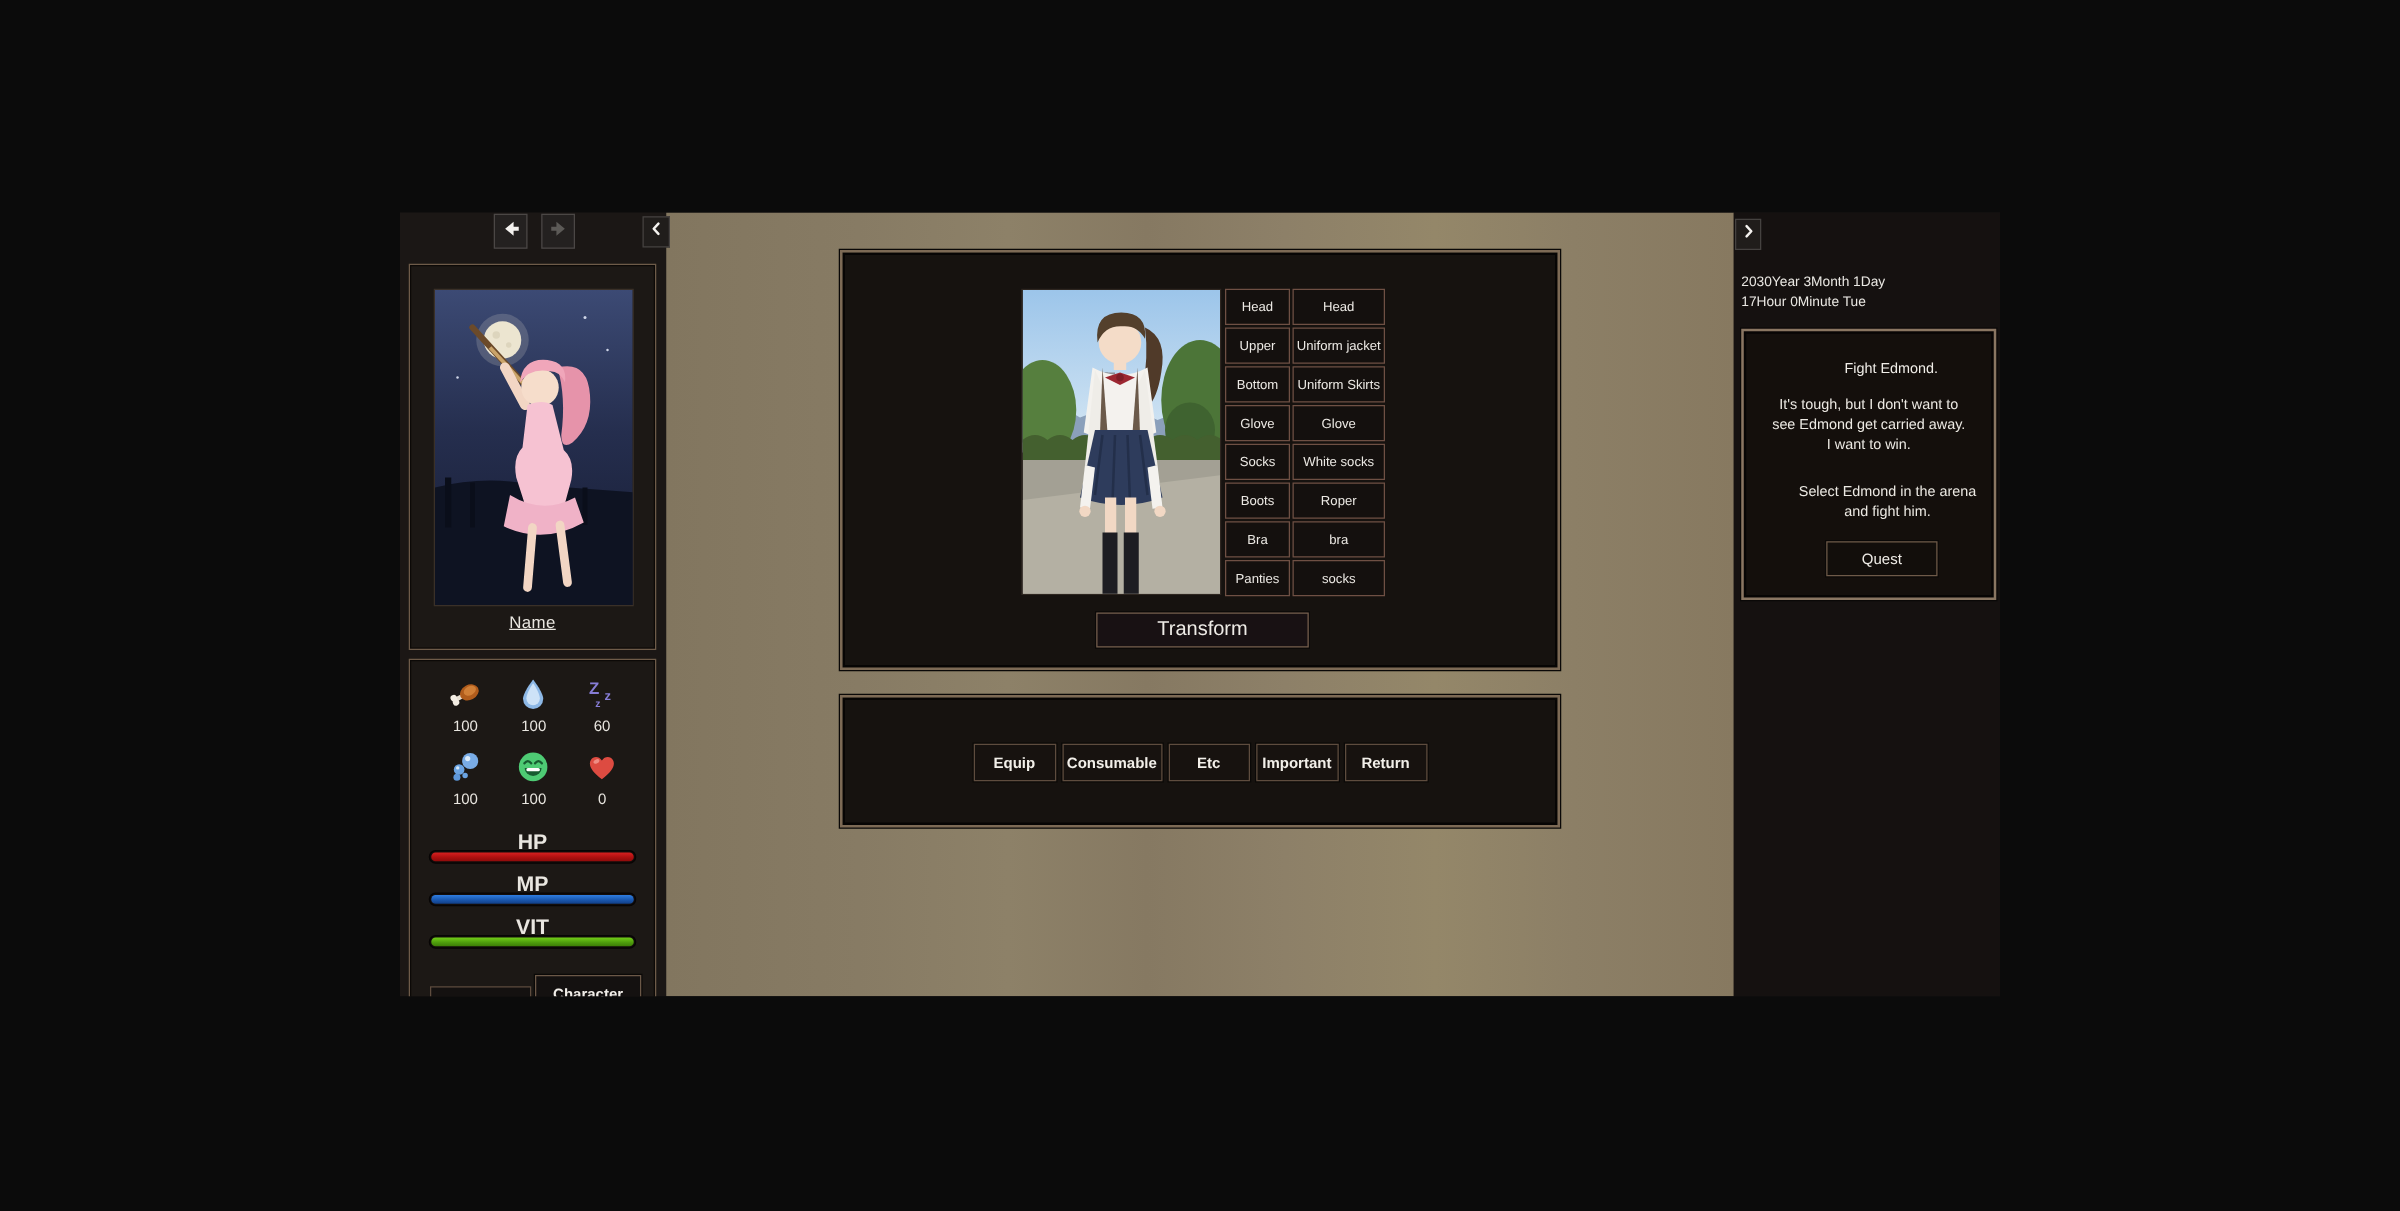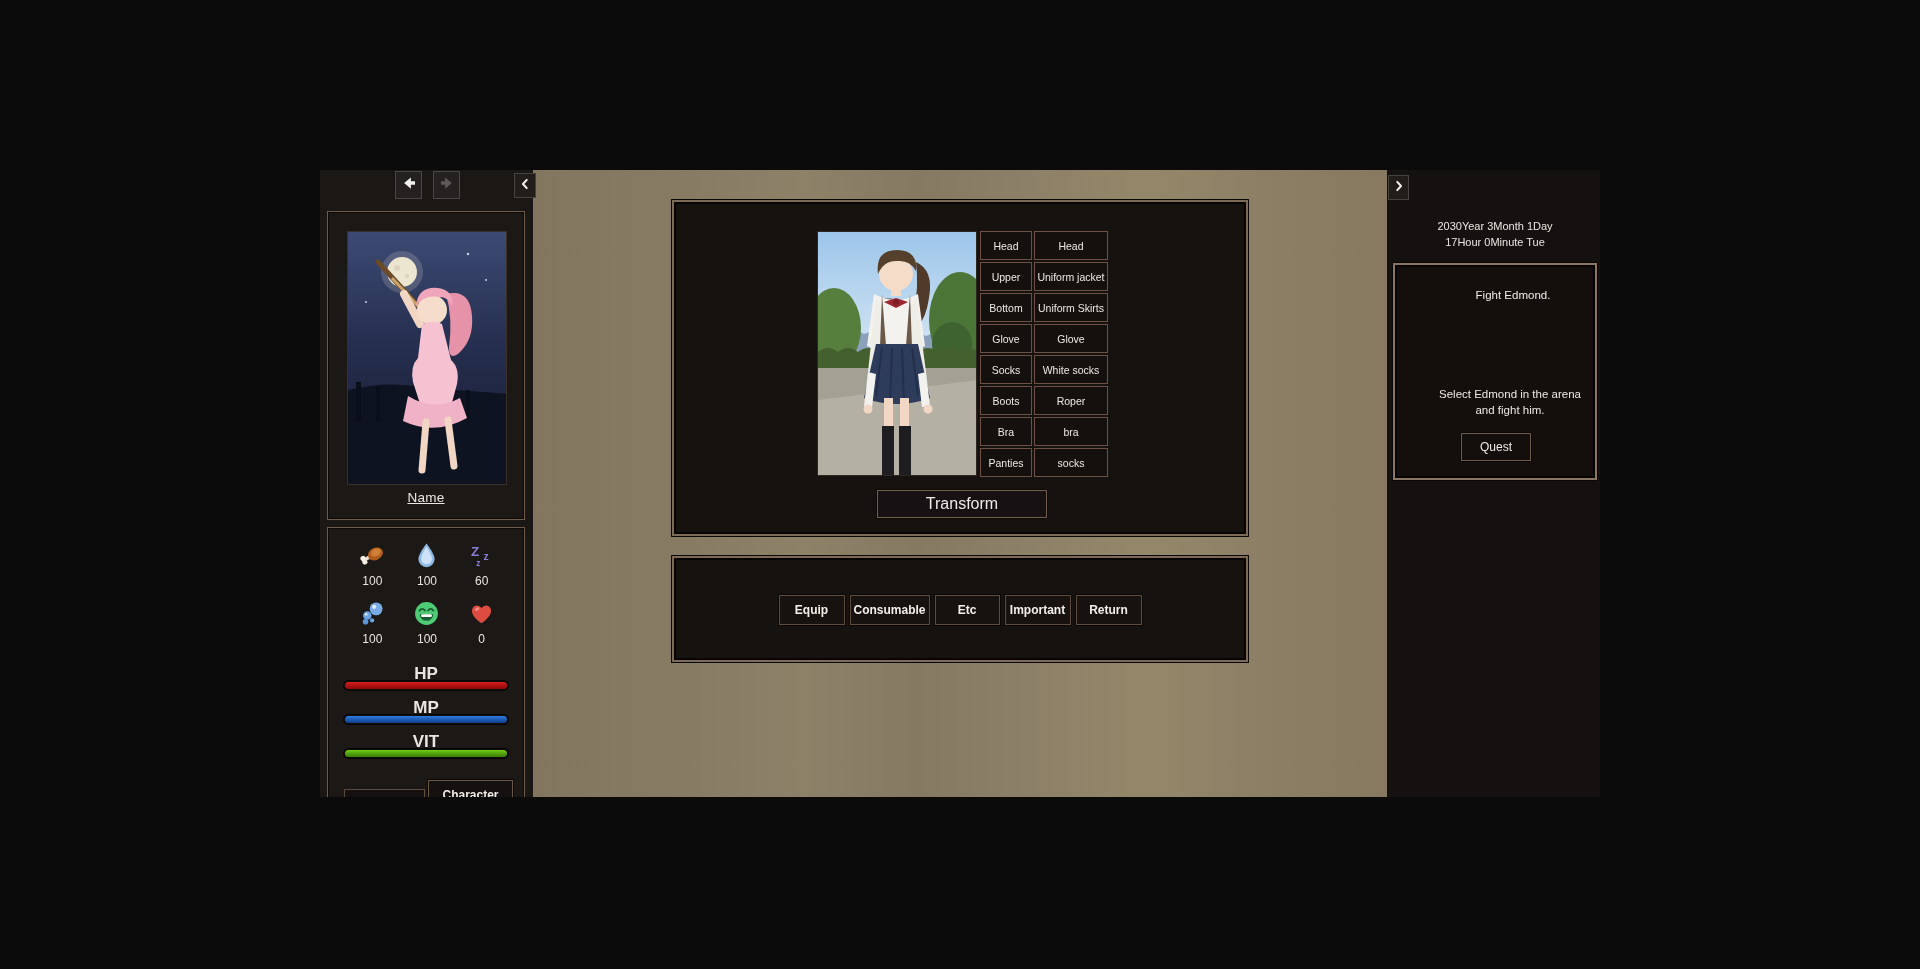--- a/index.html
+++ b/index.html
@@ -77,32 +77,32 @@
                    color:#eeebe6; font-size:16px; font-family:inherit; cursor:pointer; }
 
   .menu-row { position:absolute; left:0; top:37px; width:100%; height:30px;
               display:flex; justify-content:center; gap:5px; }
   .menu-btn { background:#17120f; border:1px solid #5e4c3e; box-shadow:0 0 0 1px #0a0807;
               color:#f2efe9; font-weight:bold; font-size:12px; font-family:inherit;
               height:30px; cursor:pointer; }
   .w-equip{width:66px}.w-cons{width:80px}.w-etc{width:65px}.w-imp{width:66px}.w-ret{width:66px}
 
   
-  .datetime { position:absolute; left:1073px; top:48px; width:204px; text-align:center;
+  .datetime { position:absolute; left:1073px; top:48px; width:204px; text-align:left;
               font-size:11px; line-height:16px; color:#e9e7e2; }
   .quest-panel { position:absolute; left:1073px; top:93px; width:204px; height:217px;
                  background:#140f0c; border:2px solid #8a7662;
                  box-shadow:inset 0 0 0 2px #070504, 0 0 0 1px #0a0807; }
   .q-title { position:absolute; left:0; top:24px; width:100%; text-align:center;
              font-size:11.5px; color:#f0ede8;padding-left:36px; }
   .q-block { position:absolute; left:0; width:100%; text-align:center;
              font-size:11.5px; line-height:16px; color:#ece9e3; }
   .q-block1 { top:51px; }
   .q-block2 { top:121px;padding-left:30px; }
-  .quest-btn { position:absolute; left:66px; top:168px; width:70px; height:28px;
+  .quest-btn { position:absolute; left:66px; top:168px; width:89px; height:28px;
                background:#120e0b; border:1px solid #6e5a49; box-shadow:0 0 0 1px #0a0807;
                color:#f0ede8; font-size:12px; font-family:inherit; cursor:pointer; }
 </style>
 </head>
 <body>
 
 <div class="viewport">
   <div class="strip-left"></div>
   <div class="scene"></div>
   <div class="strip-right"></div>
@@ -347,19 +347,24 @@
     </div>
   </section>
 
   <div class="datetime">
     <div>2030Year 3Month 1Day</div>
     <div>17Hour 0Minute Tue</div>
   </div>
 
   <section class="quest-panel">
     <div class="q-title">Fight Edmond.</div>
+    <div class="q-block q-block1">
+      <div>It's tough, but I don't want to</div>
+      <div>see Edmond get carried away.</div>
+      <div>I want to win.</div>
+    </div>
     <div class="q-block q-block2">
       <div>Select Edmond in the arena</div>
       <div>and fight him.</div>
     </div>
     <button class="quest-btn">Quest</button>
   </section>
 </div>
 
 </body></html>

